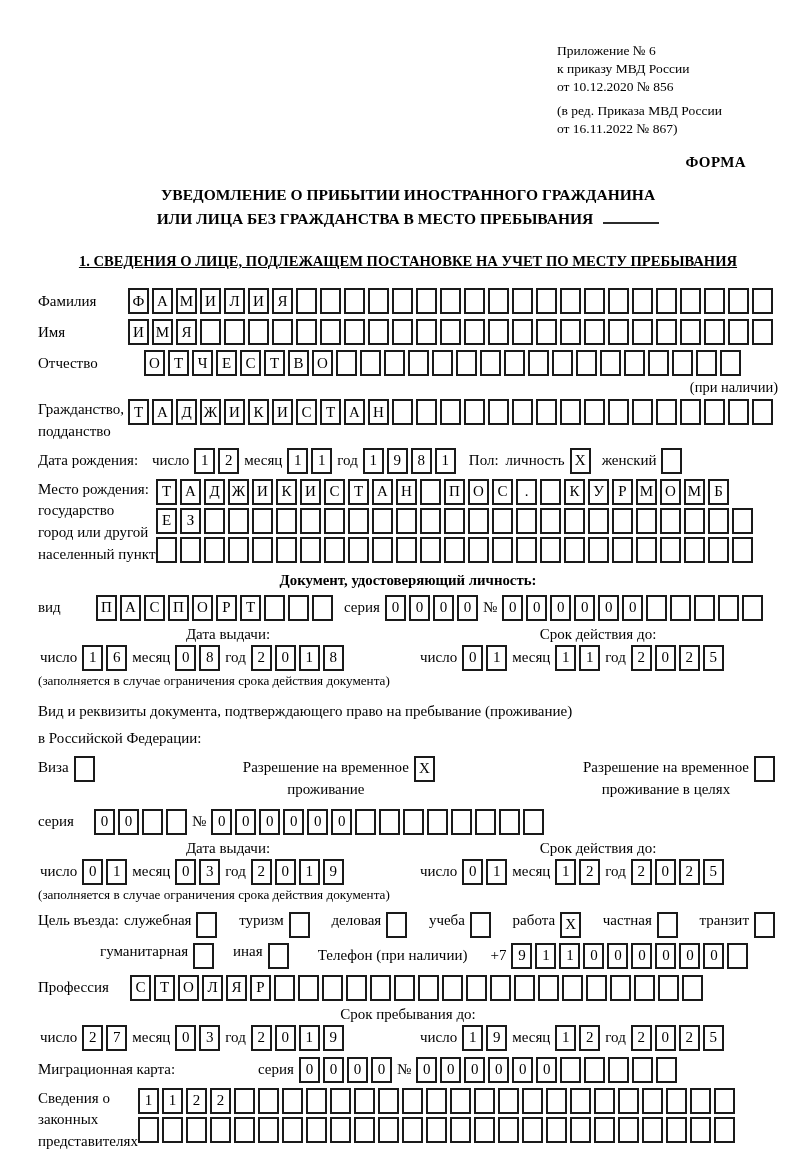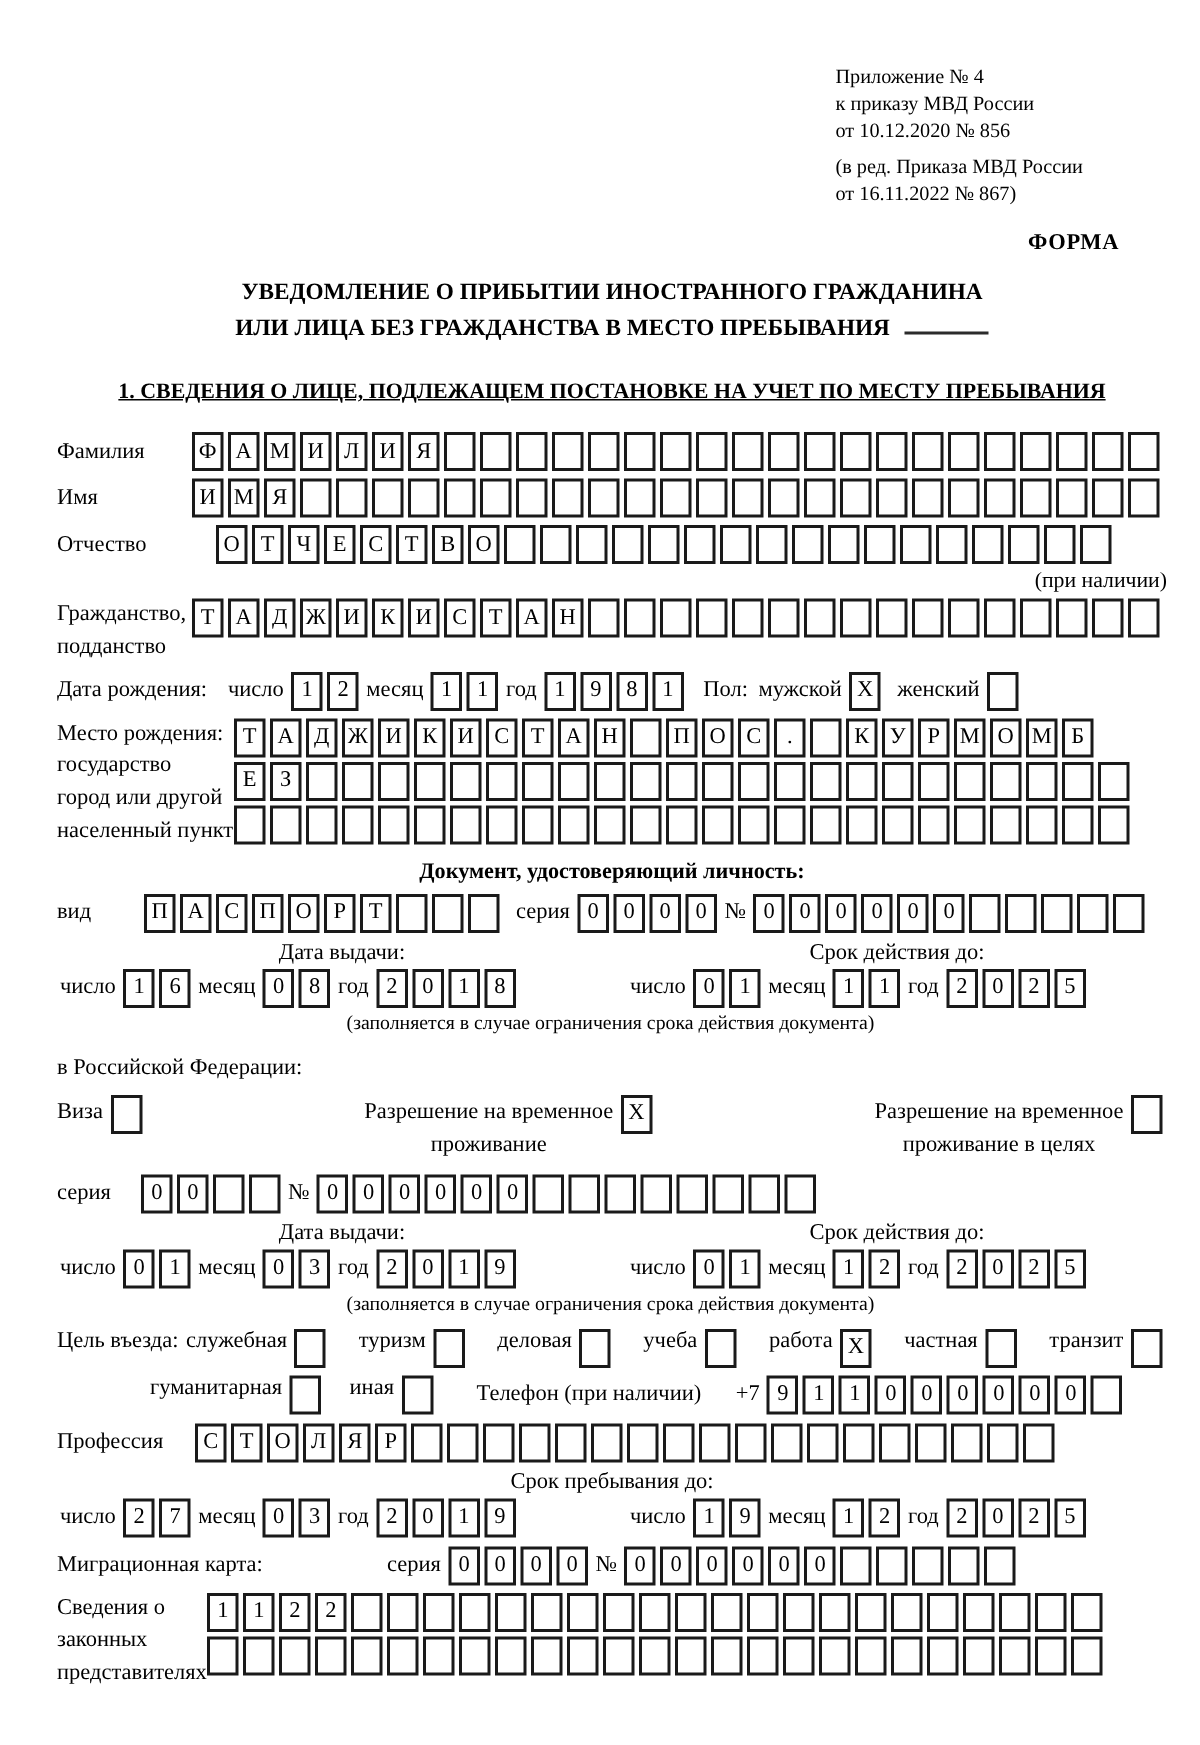--- a/index.html
+++ b/index.html
@@ -32,37 +32,37 @@
   .mlines div { line-height:1.45; }
 
   .center-bold { text-align:center; font-weight:bold; font-size:14.8px; margin:2px 0 6px; }
 
   .tch { display:flex; margin:3px 0 2px; font-size:15px; }
   .tchl { width:380px; text-align:center; }
   .tchr { flex:1; text-align:center; }
   .tcr { display:flex; margin-bottom:2px; }
   .g { display:flex; align-items:center; }
   .gl { width:380px; }
-  .note { text-align:center; font-size:13.2px; margin:1px 2px 9px 0; }
+  .note { text-align:left; font-size:13.2px; margin:1px 2px 9px 0; }
 
   .intro { line-height:1.8; }
 
   .opt { display:flex; align-items:flex-start; gap:5px; }
   .opt .inline-l { margin-top:3px; }
   .optlines { text-align:center; line-height:1.5; }
 
   .colcells .cells { margin-bottom:3px; }
 </style>
 </head>
 <body>
 
 <div class="page">
 
   <div class="ref">
-    <div>Приложение № 4</div>
+    <div>Приложение № 6</div>
     <div>к приказу МВД России</div>
     <div>от 10.12.2020 № 856</div>
     <div class="grp2">(в ред. Приказа МВД России</div>
     <div>от 16.11.2022 № 867)</div>
   </div>
 
   <div class="forma">ФОРМА</div>
 
   <div class="title">
     <div>УВЕДОМЛЕНИЕ О ПРИБЫТИИ ИНОСТРАННОГО ГРАЖДАНИНА</div>
@@ -220,21 +220,21 @@
         <span class="cell">1</span>
       </span>
     <span class="t">год</span>
     <span class="cells">
         <span class="cell">1</span>
         <span class="cell">9</span>
         <span class="cell">8</span>
         <span class="cell">1</span>
       </span>
     <span class="t" style="margin-left:10px">Пол:</span>
-    <span class="t">мужской</span>
+    <span class="t">личность</span>
     <span class="cells">
         <span class="cell">X</span>
       </span>
     <span class="t" style="margin-left:8px">женский</span>
     <span class="cells">
         <span class="cell"></span>
       </span>
   </div>
 
   <div class="row top">
@@ -407,20 +407,21 @@
           <span class="cell">2</span>
           <span class="cell">0</span>
           <span class="cell">2</span>
           <span class="cell">5</span>
         </span>
     </div>
   </div>
   <div class="note">(заполняется в случае ограничения срока действия документа)</div>
 
   <div class="intro">
+    <div>Вид и реквизиты документа, подтверждающего право на пребывание (проживание)</div>
     <div>в Российской Федерации:</div>
   </div>
 
   <div class="row spread top" style="margin-top:4px">
     <div class="opt">
       <span class="inline-l">Виза</span>
       <span class="cells">
           <span class="cell"></span>
         </span>
     </div>

